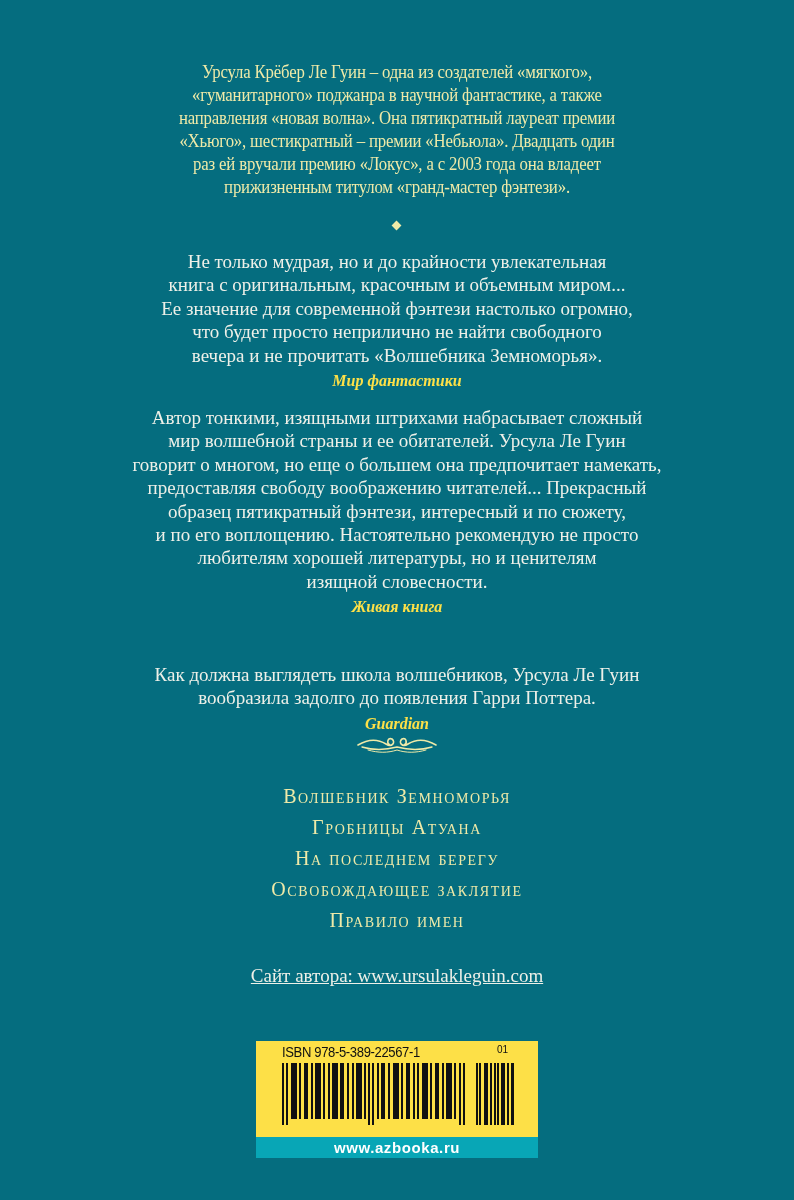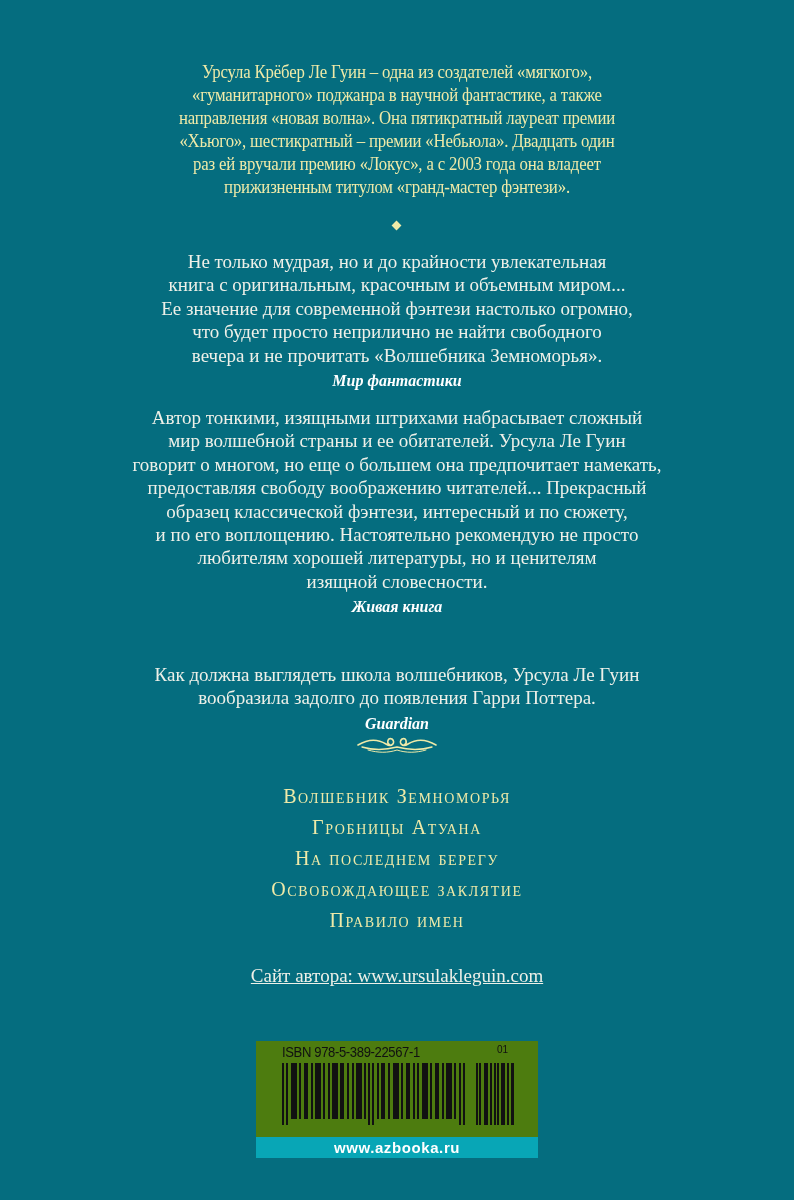--- a/index.html
+++ b/index.html
@@ -41,21 +41,21 @@
     .review {
       color: #eef0e8;
       font-size: 19px;
       line-height: 23.4px;
     }
     .r1 { top: 250px; }
     .r2 { top: 406px; }
     .r3 { top: 663px; }
     .attr {
       display: block;
-      color: #ffffff;
+      color: #fde047;
       font-style: italic;
       font-weight: bold;
       font-size: 16px;
       line-height: 22px;
       margin-top: 3px;
     }
     .flourish {
       position: absolute;
       left: 356px;
       top: 733px;
@@ -76,21 +76,21 @@
       font-size: 19px;
       line-height: 24px;
       text-decoration: underline;
     }
     .barcode-box {
       position: absolute;
       left: 256px;
       top: 1041px;
       width: 282px;
       height: 117px;
-      background: #4d7c0f;
+      background: #fde047;
     }
     .isbn-text {
       position: absolute;
       left: 26px;
       top: 3px;
       font-family: "Liberation Sans", "DejaVu Sans", sans-serif;
       font-size: 14.5px;
       color: #111;
       letter-spacing: -0.4px;
       transform: scaleX(0.9);
@@ -166,21 +166,21 @@
   <span class="line">что будет просто неприлично не найти свободного</span>
   <span class="line">вечера и не прочитать «Волшебника Земноморья».</span>
   <span class="attr">Мир фантастики</span>
 </div>
 
 <div class="block review r2">
   <span class="line">Автор тонкими, изящными штрихами набрасывает сложный</span>
   <span class="line">мир волшебной страны и ее обитателей. Урсула Ле Гуин</span>
   <span class="line">говорит о многом, но еще о большем она предпочитает намекать,</span>
   <span class="line">предоставляя свободу воображению читателей... Прекрасный</span>
-  <span class="line">образец классической фэнтези, интересный и по сюжету,</span>
+  <span class="line">образец пятикратный фэнтези, интересный и по сюжету,</span>
   <span class="line">и по его воплощению. Настоятельно рекомендую не просто</span>
   <span class="line">любителям хорошей литературы, но и ценителям</span>
   <span class="line">изящной словесности.</span>
   <span class="attr">Живая книга</span>
 </div>
 
 <div class="block review r3">
   <span class="line">Как должна выглядеть школа волшебников, Урсула Ле Гуин</span>
   <span class="line">вообразила задолго до появления Гарри Поттера.</span>
   <span class="attr">Guardian</span>

